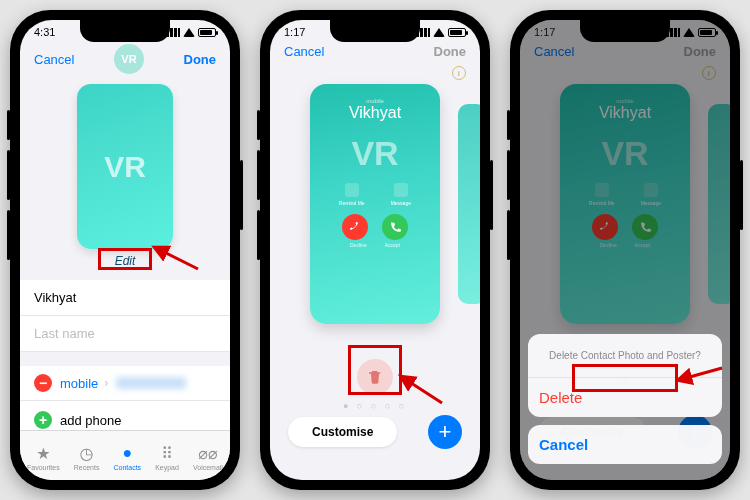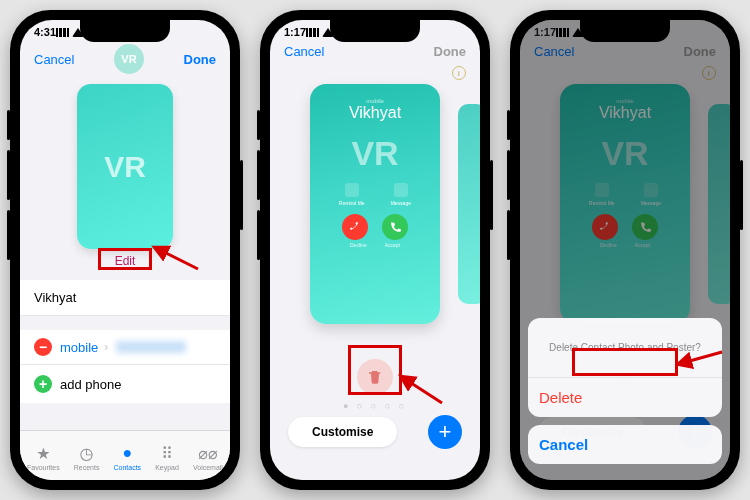--- a/index.html
+++ b/index.html
@@ -33,42 +33,42 @@
     border-radius: 32px;
     overflow: hidden;
     position: relative;
   }
   .notch {
     position:absolute; top:0; left:50%; transform:translateX(-50%);
     width:90px; height:22px; background:#000;
     border-bottom-left-radius:14px; border-bottom-right-radius:14px;
     z-index:50;
   }
-  .status { display:flex; justify-content:flex-start; padding:6px 14px 0; font-size:11px; font-weight:700; }
+  .status { display:flex; justify-content:space-between; padding:6px 14px 0; font-size:11px; font-weight:400; }
   .status .right { display:flex; gap:3px; align-items:center; }
   .sig, .wifi, .batt { display:inline-block; }
   .sig { width:13px; height:9px; background:linear-gradient(to right,#000 0 2px,transparent 2px 3px,#000 3px 6px,transparent 6px 7px,#000 7px 10px,transparent 10px 11px,#000 11px 13px); -webkit-mask:none; }
   .sig::before{content:"";}
   .wifi { width:0;height:0;border-left:6px solid transparent;border-right:6px solid transparent;border-bottom:9px solid #000; border-radius:2px;}
   .batt { width:18px; height:9px; border:1px solid #000; border-radius:2px; position:relative;}
   .batt::after{content:"";position:absolute;right:-3px;top:2px;width:2px;height:4px;background:#000;border-radius:1px;}
   .batt::before{content:"";position:absolute;left:1px;top:1px;bottom:1px;width:12px;background:#000;border-radius:1px;}
 
   .navbar { display:flex; justify-content:space-between; align-items:center; padding:6px 14px 0; font-size:13px; }
   .navbar .link { color:#007aff; }
   .navbar .done { color:#007aff; font-weight:600; }
   .navbar .done.gray { color:#9e9e9e; }
   .avatar-circle { width:30px; height:30px; border-radius:50%; background:#a8e6dc; display:flex; align-items:center; justify-content:center; font-size:11px; color:#fff; font-weight:600; }
 
   
   .card-area { display:flex; justify-content:center; padding:10px 0 4px; }
   .poster-mini { width:96px; height:165px; border-radius:14px; background:linear-gradient(160deg,#3bd4c6 0%,#4de0d0 45%,#5af0e0 100%); display:flex; align-items:center; justify-content:center; position:relative; box-shadow:0 4px 10px rgba(0,0,0,.12); }
   .poster-mini .vr { font-size:30px; font-weight:700; color:rgba(255,255,255,.7); }
   .edit-row { text-align:center; margin-top:-2px; padding-bottom:10px; position:relative; }
-  .edit-link { color:#be185d; font-size:12px; display:inline-block; padding:2px 14px; }
+  .edit-link { color:#0c4a6e; font-size:12px; display:inline-block; padding:2px 14px;font-style:italic; }
   .redbox { position:absolute; border:3px solid #d60000; pointer-events:none; }
   .arrow { position:absolute; pointer-events:none; }
   .arrow svg { overflow:visible; }
 
   .fields { background:#fff; }
   .row { padding:10px 14px; font-size:13px; border-bottom:1px solid #e5e5ea; color:#000; }
   .row.placeholder { color:#bcbcc2; }
   .mobile-row { display:flex; align-items:center; gap:8px; padding:8px 14px; border-bottom:1px solid #e5e5ea; background:#fff; font-size:13px;}
   .dot { width:18px; height:18px; border-radius:50%; display:flex; align-items:center; justify-content:center; flex:0 0 auto; }
   .dot.red { background:#ff3b30; color:#fff; font-weight:700; font-size:14px; line-height:1;}
@@ -104,21 +104,21 @@
   .trash svg { width:16px; height:16px; }
   .dots { text-align:center; font-size:9px; color:#c7c7cc; letter-spacing:3px; padding:2px 0 4px;}
   .footer2 { display:flex; justify-content:space-between; align-items:center; padding:0 18px 14px; }
   .cust-btn { background:#fff; border-radius:18px; padding:8px 24px; font-size:12px; font-weight:600; box-shadow:0 1px 3px rgba(0,0,0,.1);}
   .plus-btn { width:34px; height:34px; border-radius:50%; background:#007aff; color:#fff; font-size:22px; display:flex; align-items:center; justify-content:center; font-weight:300;}
 
   
   .dim { position:absolute; inset:0; background:rgba(0,0,0,.42); }
   .sheet { position:absolute; left:8px; right:8px; bottom:8px; }
   .sheet-card { background:rgba(248,248,250,.98); border-radius:12px; overflow:hidden; margin-bottom:8px;}
-  .sheet-title { text-align:center; font-size:10px; color:#8a8a8e; padding:24px 8px; border-bottom:1px solid #e2e2e6;}
+  .sheet-title { text-align:center; font-size:10px; color:#8a8a8e; padding:16px 8px; border-bottom:1px solid #e2e2e6;}
   .sheet-btn { text-align:left; font-size:15px; padding:11px; }
   .sheet-btn.delete { color:#ff3b30; }
   .sheet-btn.cancel { color:#007aff; font-weight:600; }
   .hint-chip { position:absolute; top:46px; right:14px; width:14px; height:14px; border:1px solid rgba(200,180,80,.8); border-radius:50%; display:flex;align-items:center;justify-content:center;font-size:8px;color:rgba(180,150,40,.9); }
 </style>
 </head>
 <body>
 
 <div class="phone">
   <div class="side-btn vol1"></div>
@@ -154,20 +154,21 @@
               <marker id="ah1" markerWidth="6" markerHeight="6" refX="2" refY="3" orient="auto">
                 <path d="M0,0 L6,3 L0,6 Z" fill="#d60000"></path>
               </marker>
             </defs>
             <line x1="42" y1="24" x2="6" y2="6" stroke="#d60000" stroke-width="3" marker-end="url(#ah1)"></line>
           </svg>
       </div>
     </div>
     <div class="fields">
       <div class="row">Vikhyat</div>
+      <div class="row placeholder">Last name</div>
     </div>
     <div style="height:14px"></div>
     <div class="mobile-row">
       <span class="dot red">−</span>
       <span class="mobile-lbl">mobile</span>
       <span class="chev">›</span>
       <span class="blur"></span>
     </div>
     <div class="add-row">
       <span class="dot green">+</span>

